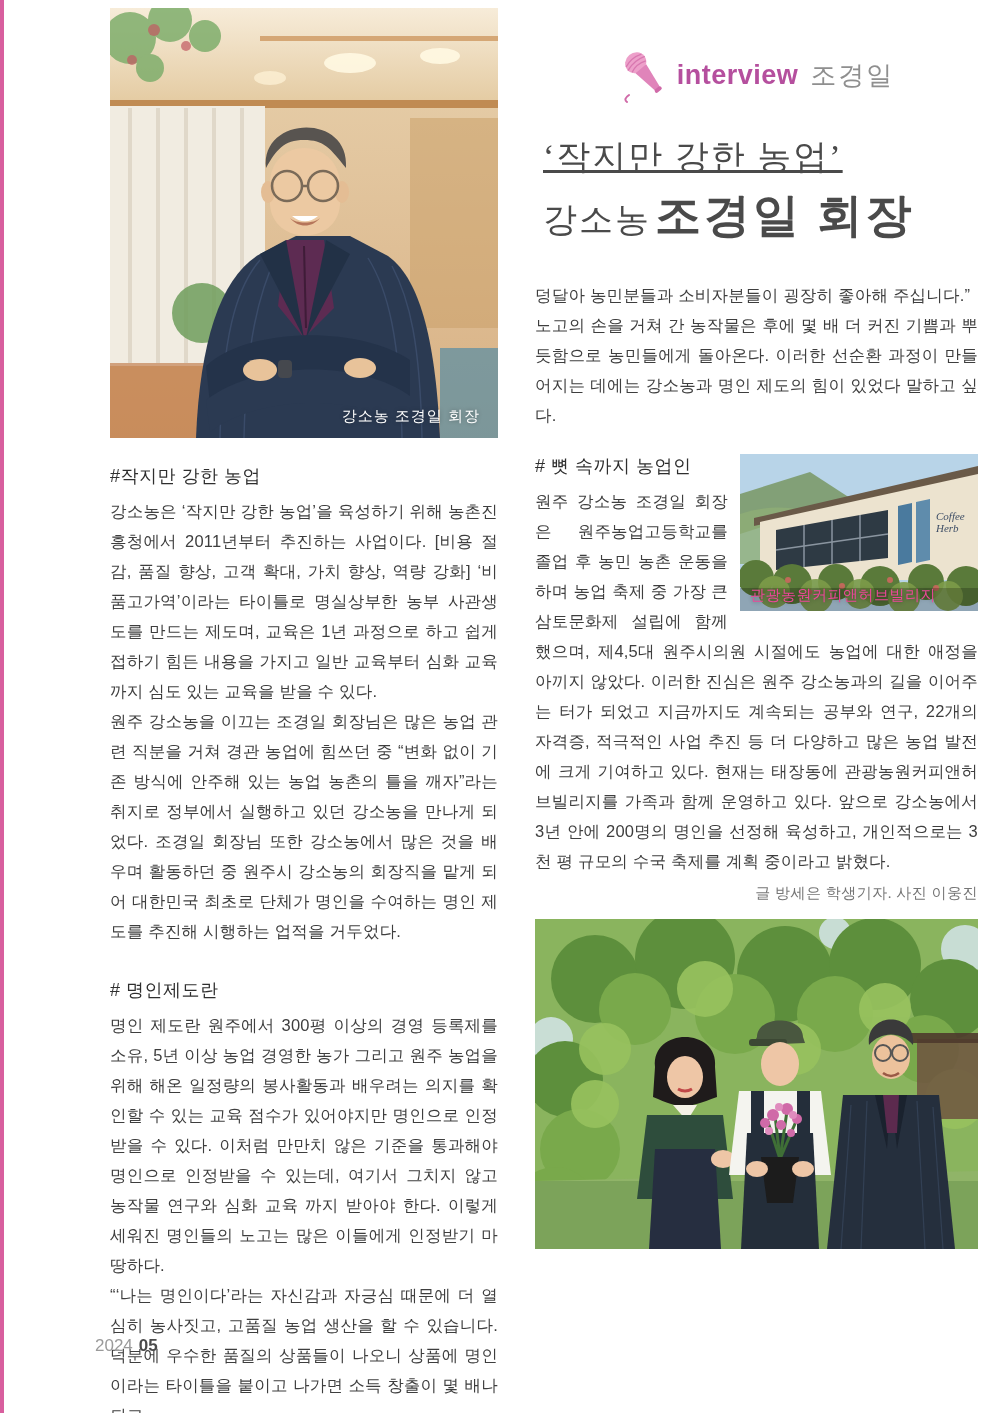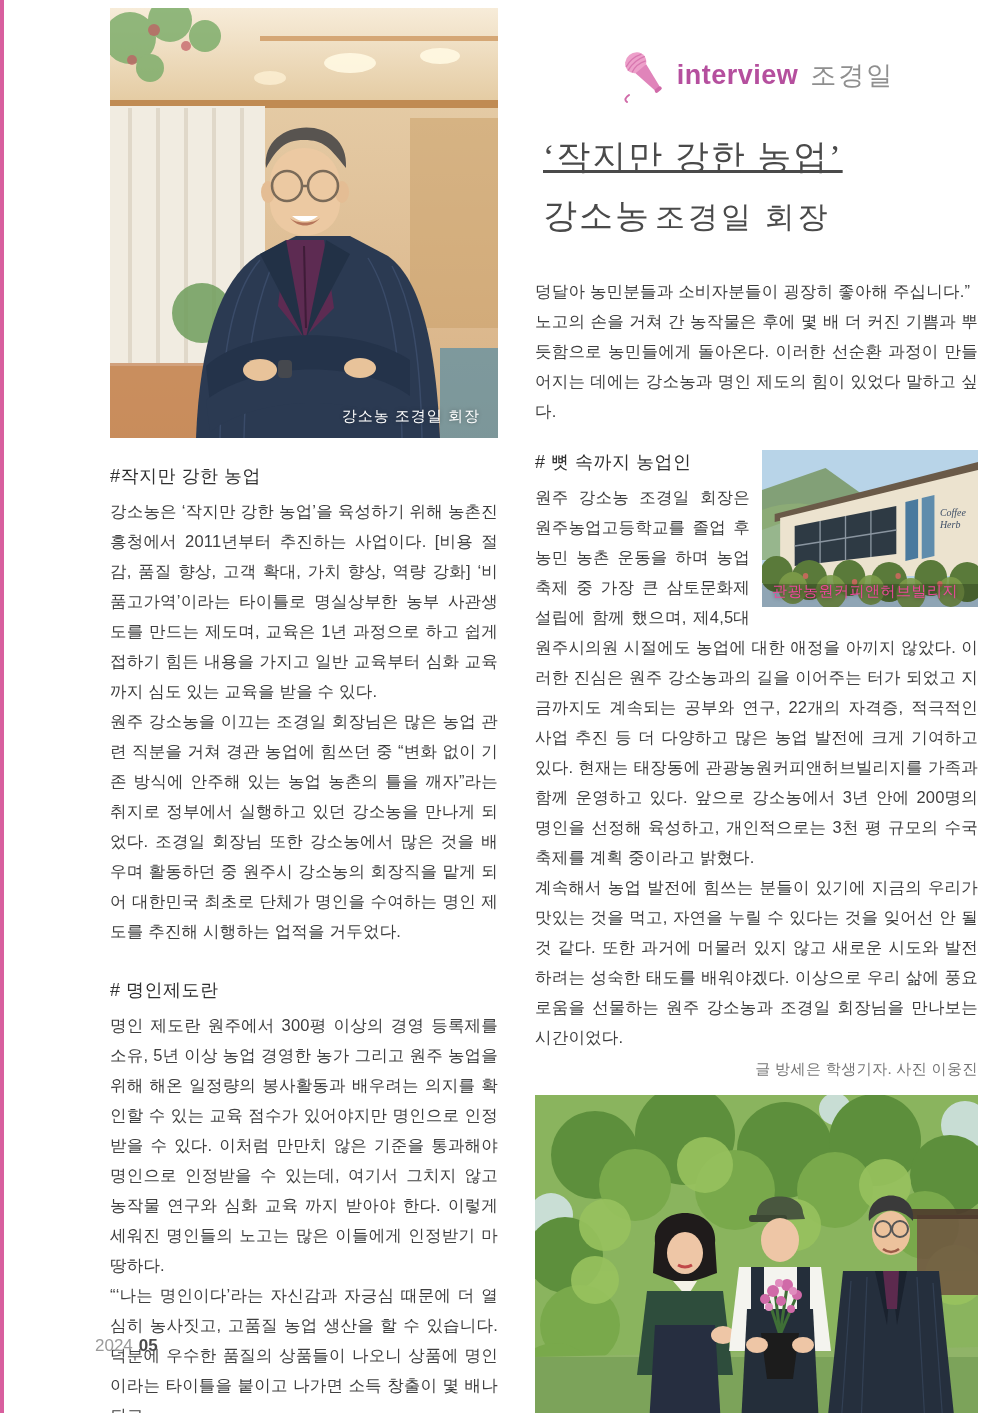--- a/index.html
+++ b/index.html
@@ -46,25 +46,25 @@
   }
   .brand .who { font-size:26px; color:#8f8f8f; margin-left:12px; letter-spacing:2px; }
   .title-block {
     margin-top:30px;
     font-family:"Liberation Serif","DejaVu Serif",serif;
     color:#4a4a4a; margin-left:8px;
   }
   .title-line1 { font-size:34px; letter-spacing:2px; line-height:46px;text-decoration:underline; }
   .title-line2 { margin-top:8px; line-height:56px; }
   .title-line2 .small { font-size:34px; letter-spacing:2px; }
-  .title-line2 .big { font-size:30px; letter-spacing:3px; font-weight:400; }
+  .title-line2 .big { font-size:46px; letter-spacing:3px; font-weight:700; }
   .intro { margin-top:26px; }
   .section3 { margin-top:24px; }
   .building-fig {
-    float:right; position:relative; width:216px; height:157px;
+    float:right; position:relative; width:238px; height:157px;
     margin-left:12px; margin-bottom:8px; overflow:hidden;
   }
   .building-fig svg { display:block; width:100%; height:100%; }
   .building-caption {
     position:absolute; left:10px; bottom:6px; color:#ec4899;
     font-size:15px; letter-spacing:.5px; text-shadow:0 0 4px rgba(0,0,0,.45);
   }
   .byline {
     text-align:right; font-size:15px; color:#767676; margin-top:8px;
     letter-spacing:.5px;
@@ -251,21 +251,20 @@
           <circle cx="196" cy="134" r="3"></circle>
             <circle cx="70" cy="138" r="2.5"></circle>
         </g>
         <rect x="0" y="134" width="238" height="23" fill="#000" opacity=".22"></rect>
       </svg>
       <figcaption class="building-caption">관광농원커피앤허브빌리지</figcaption>
     </figure>
     <h2 class="sec-heading" style="margin-top:0;"># 뼛 속까지 농업인</h2>
     <div class="body-text">
       <p>원주 강소농 조경일 회장은 원주농업고등학교를 졸업 후 농민 농촌 운동을 하며 농업 축제 중 가장 큰 삼토문화제 설립에 함께 했으며, 제4,5대 원주시의원 시절에도 농업에 대한 애정을 아끼지 않았다. 이러한 진심은 원주 강소농과의 길을 이어주는 터가 되었고 지금까지도 계속되는 공부와 연구, 22개의 자격증, 적극적인 사업 추진 등 더 다양하고 많은 농업 발전에 크게 기여하고 있다. 현재는 태장동에 관광농원커피앤허브빌리지를 가족과 함께 운영하고 있다. 앞으로 강소농에서 3년 안에 200명의 명인을 선정해 육성하고, 개인적으로는 3천 평 규모의 수국 축제를 계획 중이라고 밝혔다.</p>
-      <p>계속해서 농업 발전에 힘쓰는 분들이 있기에 지금의 우리가 맛있는 것을 먹고, 자연을 누릴 수 있다는 것을 잊어선 안 될 것 같다. 또한 과거에 머물러 있지 않고 새로운 시도와 발전하려는 성숙한 태도를 배워야겠다. 이상으로 우리 삶에 풍요로움을 선물하는 원주 강소농과 조경일 회장님을 만나보는 시간이었다.</p>
     </div>
   </div>
 
   <div class="byline">글 방세은 학생기자. 사진 이웅진</div>
 
   <figure class="family-fig">
     <svg viewBox="0 0 443 330" preserveAspectRatio="none">
       <rect width="443" height="330" fill="#8ab45e"></rect>
       <g fill="#d8e8f2" opacity=".8">
         <circle cx="16" cy="120" r="22"></circle>

